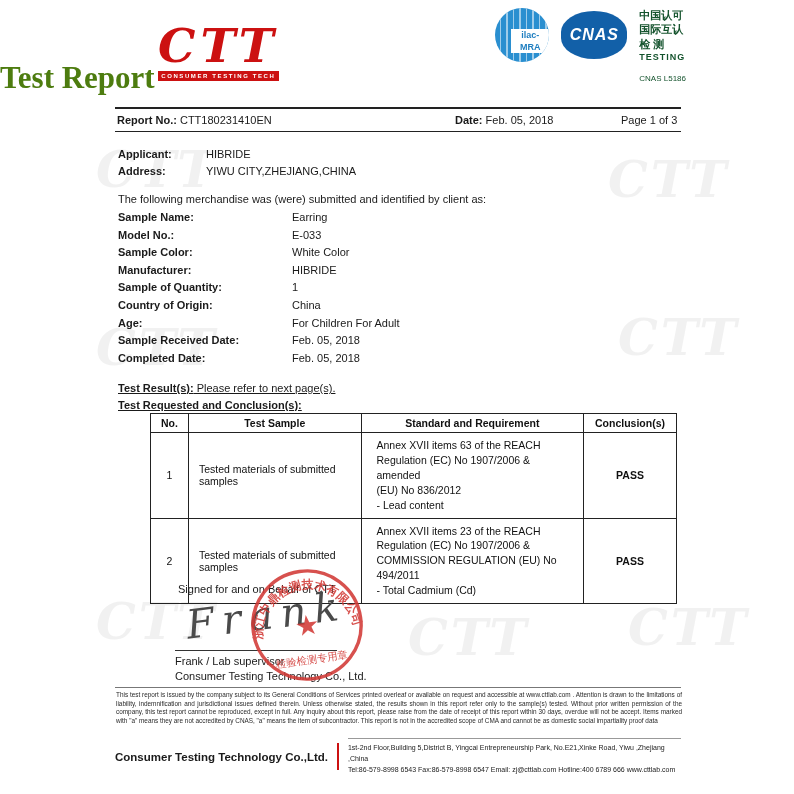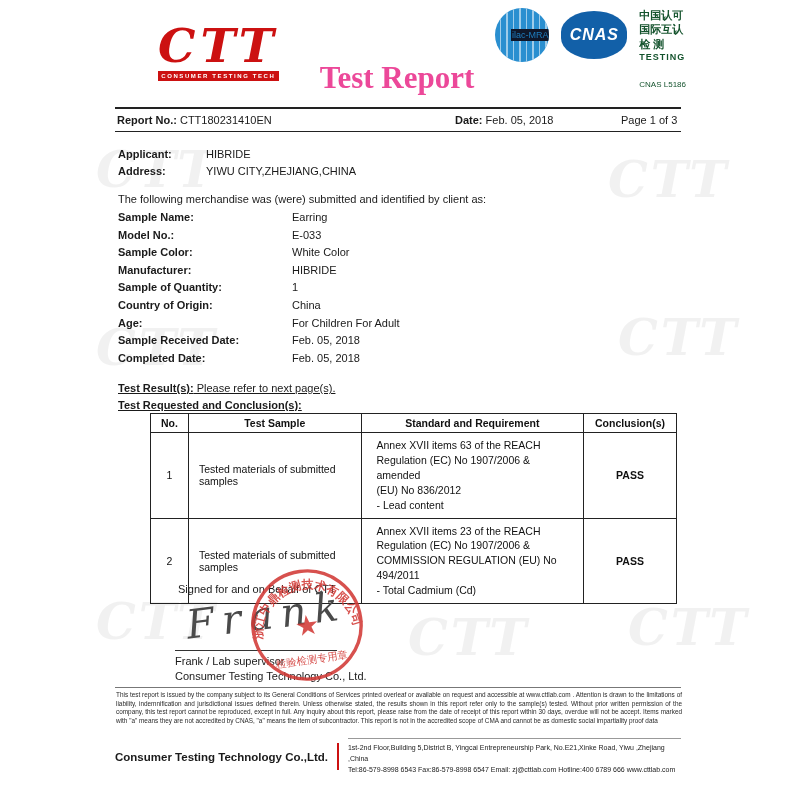--- a/index.html
+++ b/index.html
@@ -21,38 +21,38 @@
   .brand-word {
     font-family:"DejaVu Serif", serif; font-weight:bold; font-style:italic;
     font-size:47px; line-height:0.95; color:#cc1111; letter-spacing:5px;
   }
   .brand-band {
     margin-top:2px; background:#cc1111; color:#fff; font-size:6px; font-weight:bold;
     letter-spacing:1.6px; padding:2px 3px; white-space:nowrap;
   }
 
   .title {
-    position:absolute; top:60px; left:0; width:100%; text-align:center;
-    font-family:"Liberation Serif", serif; font-weight:bold; font-size:31px; color:#ec4899;
+    position:absolute; top:60px; left:0; width:100%; text-align:left;
+    font-family:"Liberation Serif", serif; font-weight:bold; font-size:31px; color:#4d7c0f;
   }
 
   
   .logos { position:absolute; top:8px; right:108px; display:flex; align-items:flex-start; gap:12px; }
   .ilac { width:54px; height:54px; border-radius:50%; background:#2a8fd0; position:relative; overflow:hidden; flex:none; }
   .ilac-lines { position:absolute; inset:0; border-radius:50%;
     background:repeating-linear-gradient(90deg, transparent 0 5px, rgba(255,255,255,.55) 5px 6.5px); }
-  .ilac-band { position:absolute; left:0; right:0; top:21px; background:#0f172a; color:#1e7ec0;
-    font-size:9px; font-weight:normal; text-align:center; line-height:12px;margin-left:16px; }
+  .ilac-band { position:absolute; left:0; right:0; top:21px; background:#ffffff; color:#1e7ec0;
+    font-size:9px; font-weight:bold; text-align:center; line-height:12px;margin-left:16px; }
   .cnas { width:66px; height:48px; margin-top:3px; background:#1260a8; border-radius:50% / 44%;
     display:flex; align-items:center; justify-content:center; color:#fff; font-weight:bold;
     font-style:italic; font-size:16px; letter-spacing:1px; flex:none; }
   .accred { color:#14532d; text-align:left; }
   .accred-cn { font-size:11px; font-weight:bold; line-height:1.3; }
   .accred-en { font-size:9px; font-weight:bold; margin-top:1px; letter-spacing:1px; }
-  .accred-no { font-size:8px; margin-top:18px; }
+  .accred-no { font-size:8px; margin-top:12px; }
 
   
   .meta {
     position:absolute; left:115px; width:566px; top:107px;
     border-top:2px solid #222; border-bottom:1.5px solid #222;
     padding:5px 2px; display:flex; font-size:11px; align-items:baseline;gap:24px;
   }
   .meta b { font-weight:bold; }
   .meta-1 { flex:0 0 280px; } .meta-2 { flex:0 0 176px;padding-left:34px; } .meta-3 { flex:1; }
 

